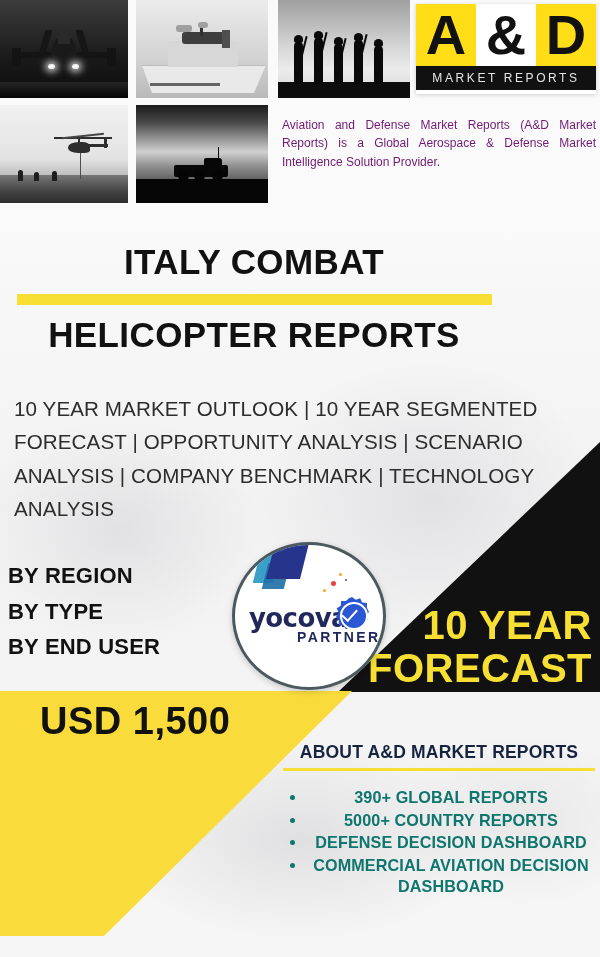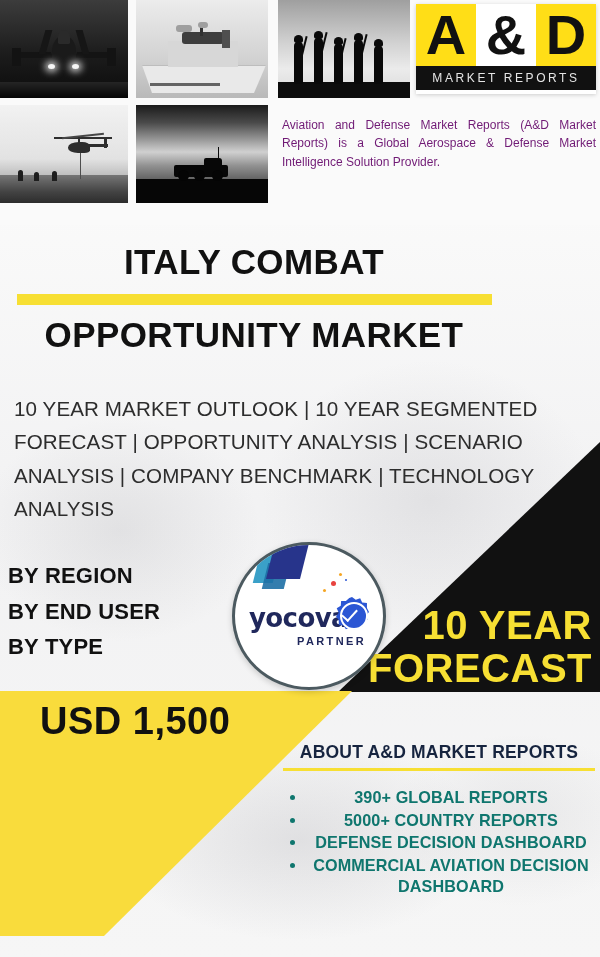--- a/index.html
+++ b/index.html
@@ -141,21 +141,21 @@
          border-radius:50%;background:#fff;border:3px solid #4c5a60;overflow:hidden;
          box-shadow:0 2px 6px rgba(0,0,0,.18);}
   .badge-sh1{position:absolute;left:36px;top:-6px;width:34px;height:40px;background:#27348b;
              transform:skewX(-14deg);}
   .badge-sh2{position:absolute;left:22px;top:4px;width:20px;height:34px;background:#3aa0c8;
              transform:skewX(-14deg);}
   .badge-sh3{position:absolute;left:30px;top:18px;width:22px;height:26px;background:#1d6fa5;
              transform:skewX(-14deg);opacity:.9;}
   .yocova{position:absolute;left:14px;top:58px;font-size:26px;font-weight:700;color:#20285c;
           letter-spacing:-.6px;font-family:"DejaVu Sans",sans-serif;}
-  .partner{position:absolute;left:62px;top:90px;font-size:11px;font-weight:700;color:#20285c;letter-spacing:2.4px;}
+  .partner{position:absolute;left:62px;top:84px;font-size:14px;font-weight:700;color:#20285c;letter-spacing:2.4px;}
   .seal{position:absolute;left:100px;top:52px;width:34px;height:34px;}
   .seal-star{position:absolute;inset:0;background:#2b56d4;
              clip-path:polygon(50% 0%,61% 8%,74% 4%,80% 16%,94% 18%,94% 32%,100% 44%,92% 54%,96% 67%,84% 74%,82% 88%,68% 88%,57% 97%,45% 90%,32% 95%,25% 84%,11% 82%,11% 68%,3% 57%,11% 46%,5% 33%,17% 26%,18% 12%,32% 12%,42% 3%);}
   .seal-in{position:absolute;left:5px;top:5px;width:24px;height:24px;background:#2b56d4;border-radius:50%;border:2px solid #fff;}
   .seal-check{position:absolute;left:10px;top:9px;width:7px;height:13px;border:2.5px solid #fff;
               border-top:none;border-left:none;transform:rotate(42deg);}
   .dot{position:absolute;border-radius:50%;}
   .d1{left:96px;top:36px;width:5px;height:5px;background:#e8433f;}
   .d2{left:88px;top:44px;width:3px;height:3px;background:#f5a623;}
   .d3{left:104px;top:28px;width:3px;height:3px;background:#f5a623;}
@@ -271,35 +271,35 @@
     <div class="logo-bar">
       <span>MARKET REPORTS</span>
     </div>
   </div>
 
   <p class="intro">Aviation and Defense Market Reports (A&amp;D Market Reports) is a Global Aerospace &amp; Defense Market Intelligence Solution Provider.</p>
 
   <div class="title-wrap">
     <div class="title-1">ITALY COMBAT</div>
     <div class="title-bar"></div>
-    <div class="title-2">OPPORTUNITY MARKET</div>
+    <div class="title-2">HELICOPTER REPORTS</div>
   </div>
 
   <div class="subtitle">10 YEAR MARKET OUTLOOK | 10 YEAR SEGMENTED FORECAST | OPPORTUNITY ANALYSIS | SCENARIO ANALYSIS | COMPANY BENCHMARK | TECHNOLOGY ANALYSIS</div>
 
   <div class="black-tri"></div>
   <div class="forecast">
     <div>10 YEAR</div>
     <div>FORECAST</div>
   </div>
 
   <div class="segments">
     <div>BY REGION</div>
+    <div>BY TYPE</div>
     <div>BY END USER</div>
-    <div>BY TYPE</div>
   </div>
 
   <div class="badge">
     <div class="badge-sh2"></div>
     <div class="badge-sh3"></div>
     <div class="badge-sh1"></div>
     <div class="yocova">yocova</div>
     <div class="partner">PARTNER</div>
     <div class="dot d1"></div>
     <div class="dot d2"></div>

